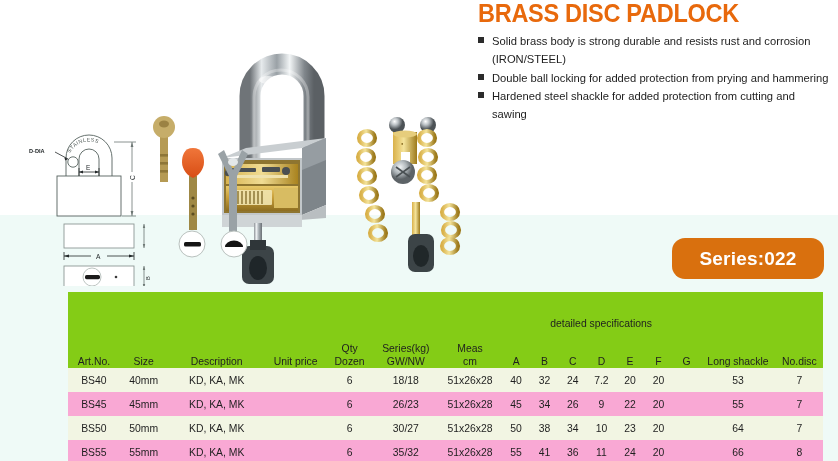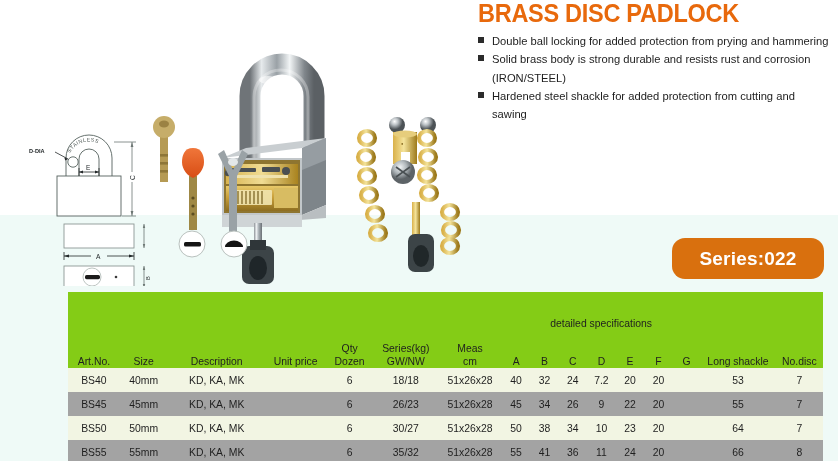--- a/index.html
+++ b/index.html
@@ -123,21 +123,21 @@
     text-align: center;
     line-height: 13px;
   }
   .spec-table td {
     height: 24px;
     text-align: center;
     padding: 0;
     font-weight: normal;
   }
   .spec-table tbody tr.odd td { background: #f2f5e3; margin-top: 28px; }
-  .spec-table tbody tr.even td { background: #a3a3a3; margin-left: 35px; }
+  .spec-table tbody tr.even td { background: #f9a8d4; margin-left: 35px; }
   .spec-table td.art { font-weight: normal; }
   .grouphead {
     font-size: 10.4px;
     text-align: center;
     padding-bottom: 2px;
   }
   .th-sub { display: block; }
   .col-art   { width: 56px; }
   .col-size  { width: 52px; }
   .col-desc  { width: 108px; }
@@ -405,25 +405,25 @@
         <ellipse cx="14" cy="54" rx="8" ry="11" fill="#202729"></ellipse>
       </g>
     </svg>
   </div>
 
   <div class="title">BRASS DISC PADLOCK</div>
 
   <div class="features">
     <div class="feature">
       <span class="bullet"></span>
-      <span>Double ball locking for added protection from prying and hammering</span>
+      <span>Solid brass body is strong durable and resists rust and corrosion  (IRON/STEEL)</span>
     </div>
     <div class="feature">
       <span class="bullet"></span>
-      <span>Solid brass body is strong durable and resists rust and corrosion  (IRON/STEEL)</span>
+      <span>Double ball locking for added protection from prying and hammering</span>
     </div>
     <div class="feature">
       <span class="bullet"></span>
       <span>Hardened steel shackle for added protection from cutting and sawing</span>
     </div>
   </div>
 
   <div class="series-badge">Series:022</div>
 
   <table class="spec-table">

